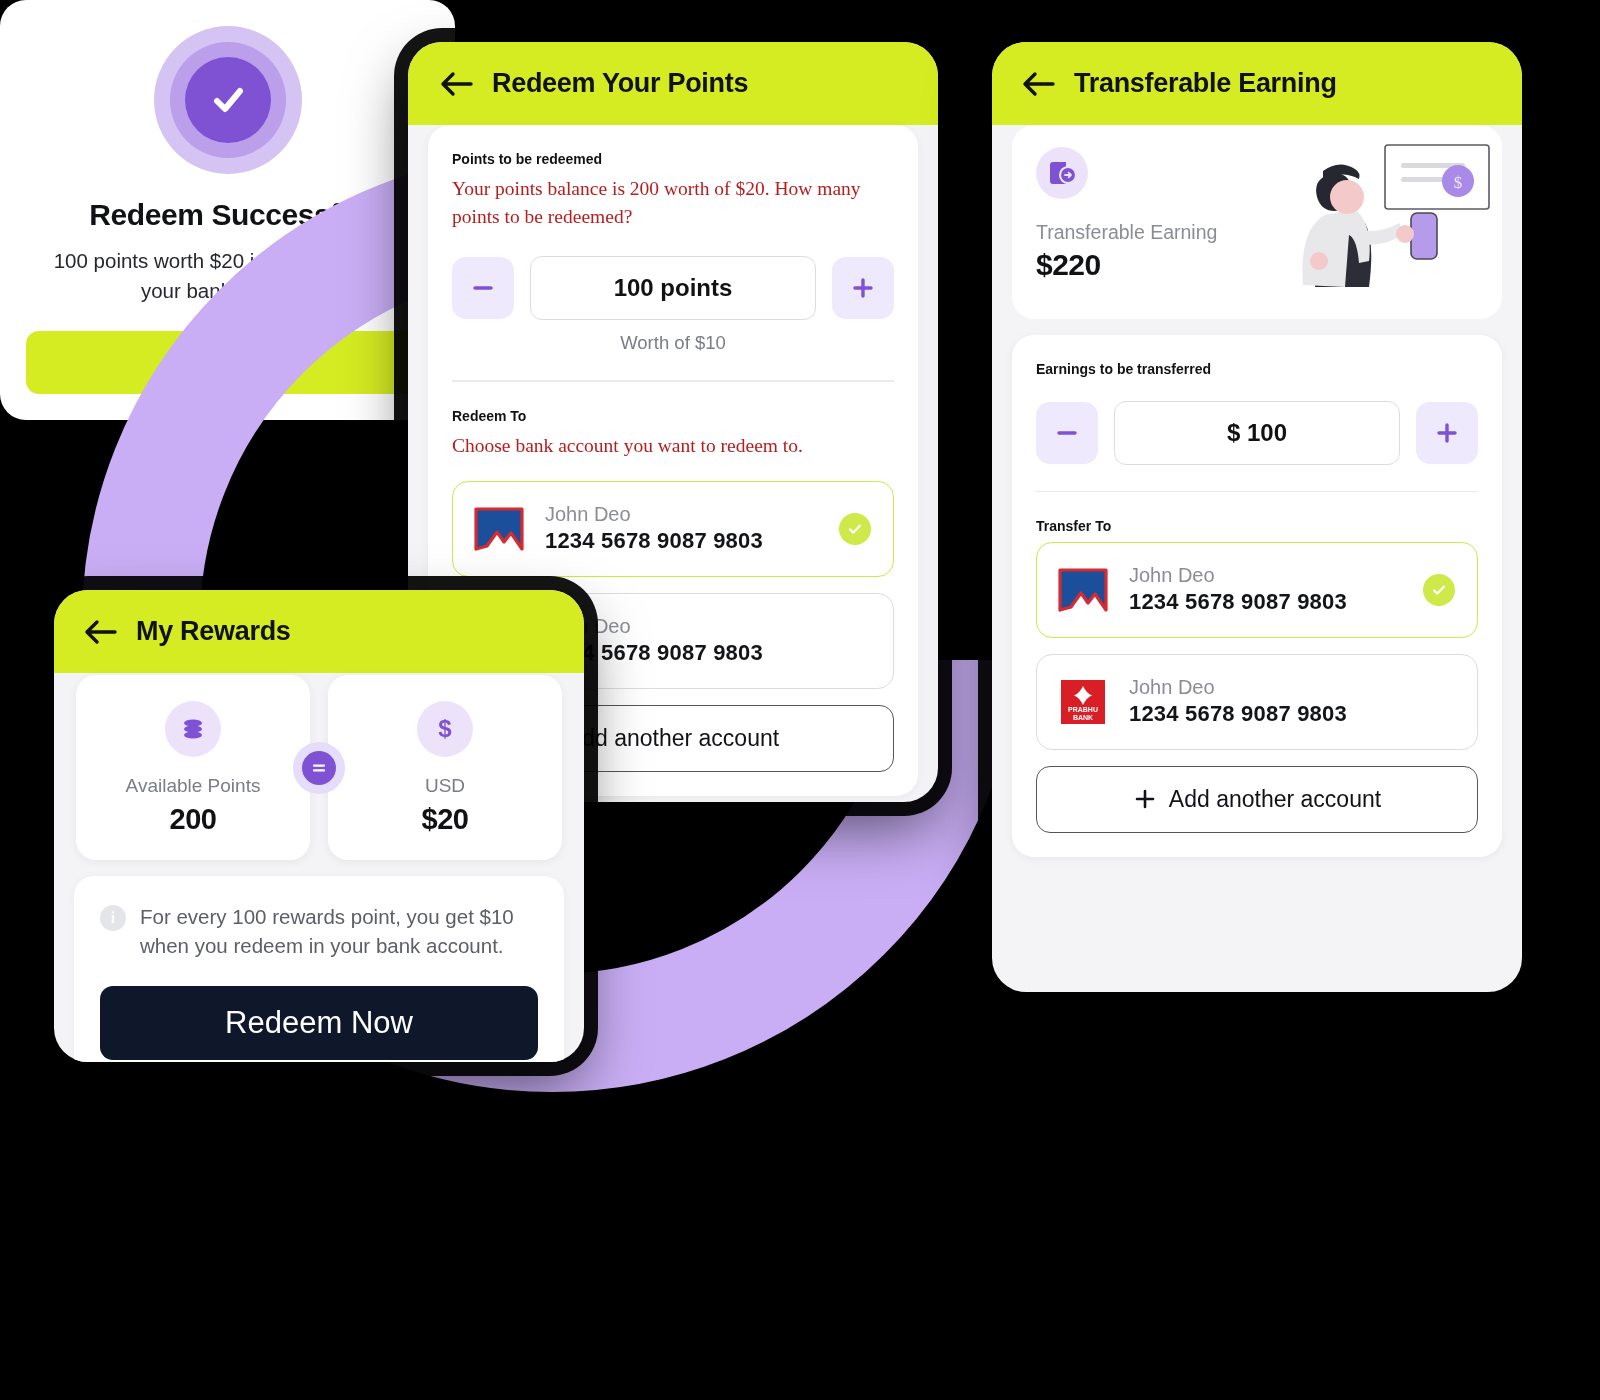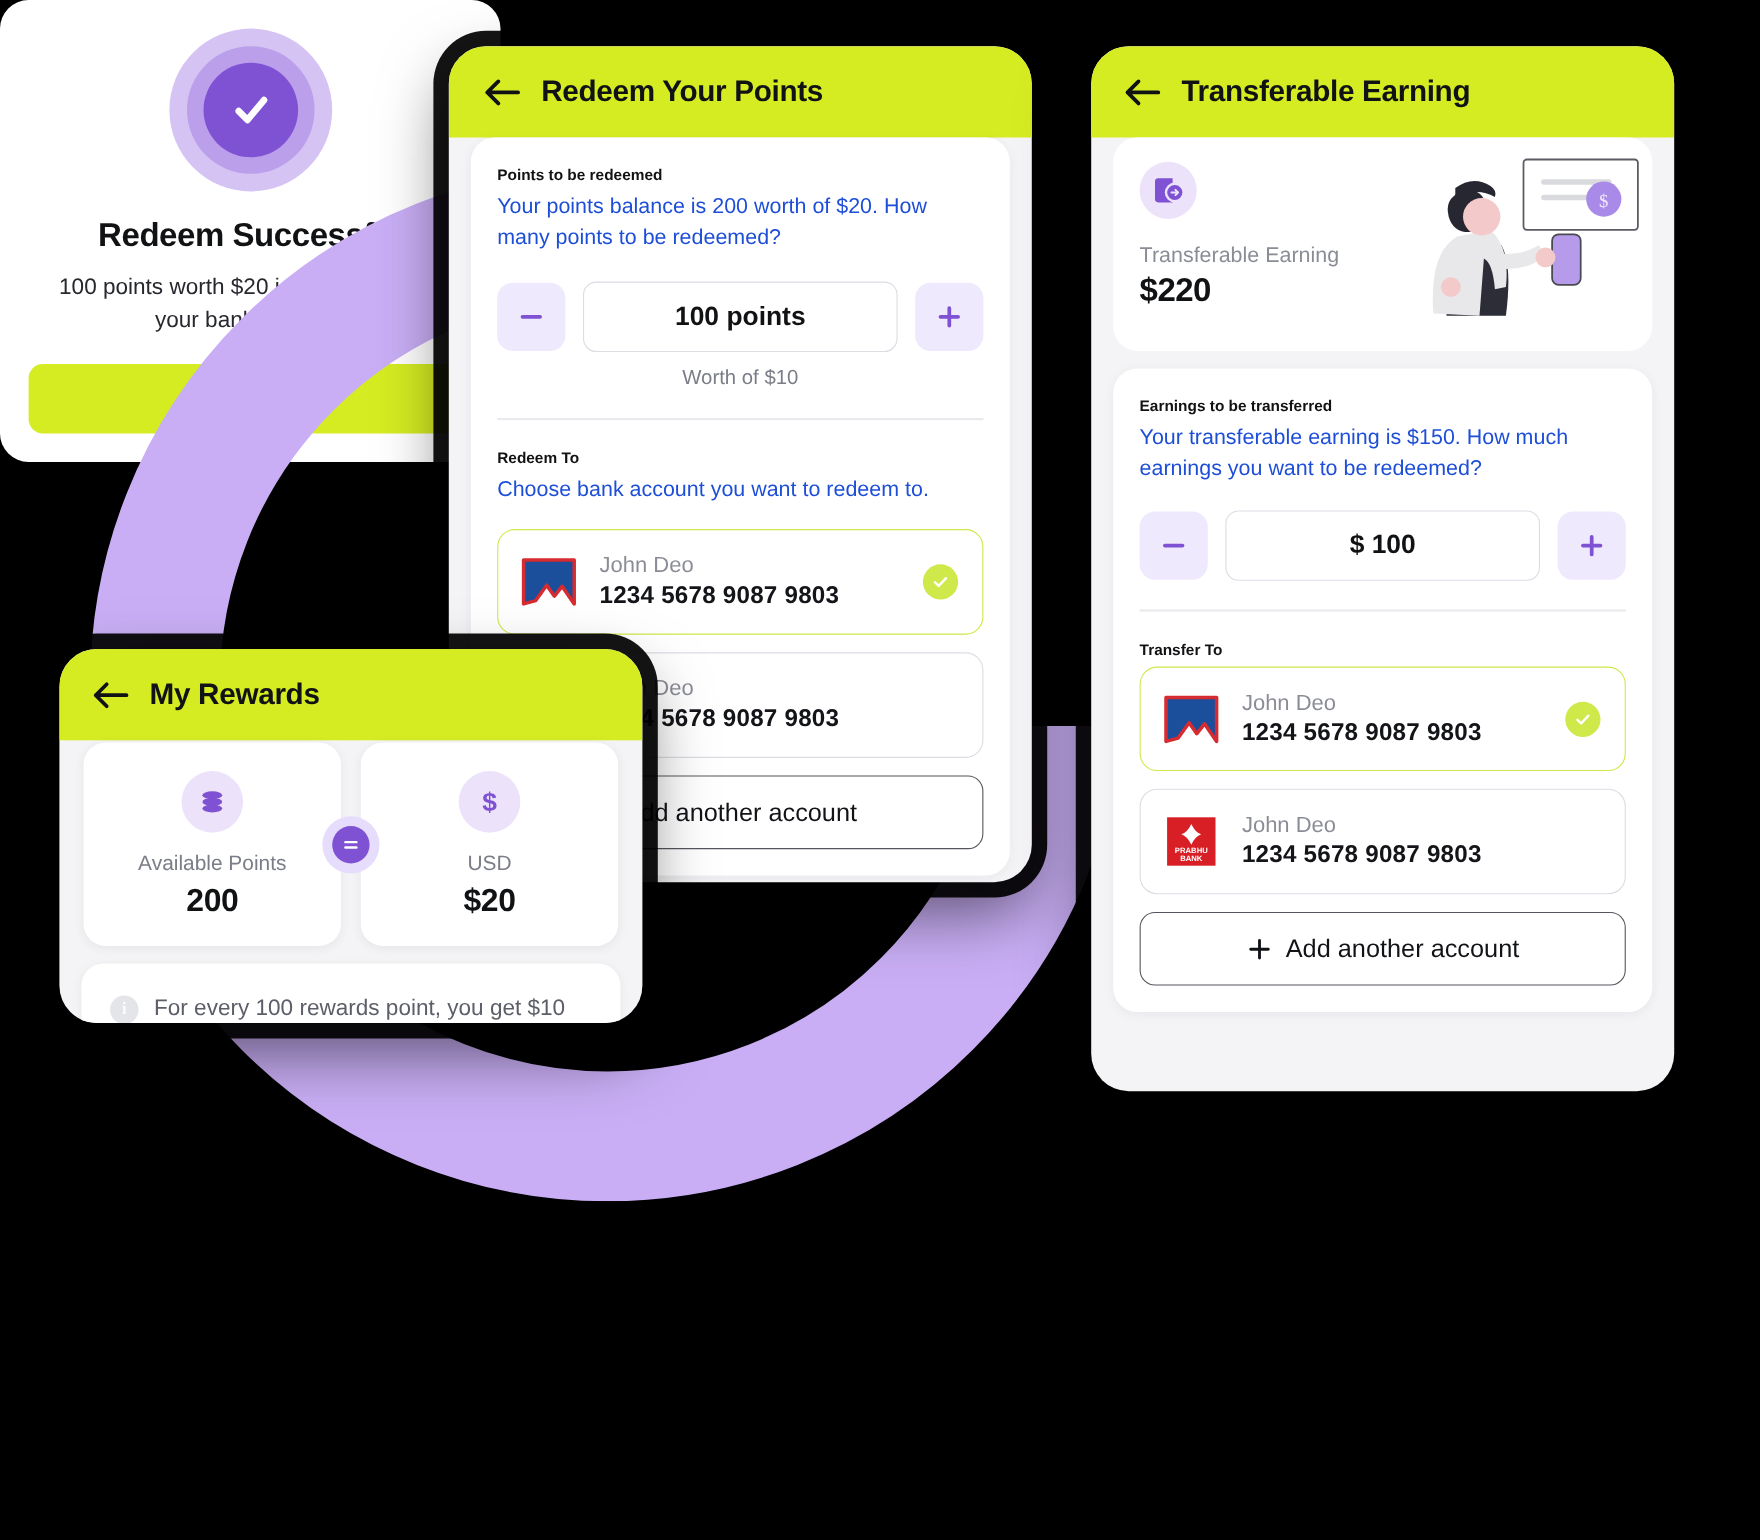--- a/index.html
+++ b/index.html
@@ -47,21 +47,21 @@
     font-size:27px;font-weight:bold;color:#111214;letter-spacing:-0.3px;
   }
   .back-arrow{width:34px;height:26px;flex:none;display:block;}
   .body-pad{padding:0 20px 22px 20px;}
   .panel{
     background:#ffffff;border-radius:22px;
     box-shadow:0 2px 10px rgba(20,20,30,0.05);
   }
 
   .sec-title{font-size:14px;font-weight:bold;color:#111214;margin:0 0 8px;}
-  .sec-desc{font-size:19.5px;color:#1d4ed8;line-height:1.42;margin:0;}
+  .sec-desc{font-size:19.5px;color:#b91c1c;line-height:1.42;margin:0;font-family:Liberation Serif, serif;}
 
   
   .stepper{display:flex;align-items:center;gap:16px;}
   .step-btn{
     width:62px;height:62px;border-radius:14px;background:#efe9fd;
     display:flex;align-items:center;justify-content:center;flex:none;
     border:none;cursor:pointer;
   }
   .step-btn svg{display:block;}
   .step-field{
@@ -108,21 +108,21 @@
   }
   .hero-ico{
     width:52px;height:52px;border-radius:50%;background:#ece3fb;
     display:flex;align-items:center;justify-content:center;
   }
   .hero-label{font-size:19.5px;color:#8b8d96;margin-top:22px;}
   .hero-amt{font-size:30px;font-weight:bold;color:#111214;margin-top:4px;letter-spacing:-0.5px;}
   .hero-art{position:absolute;right:6px;top:14px;width:215px;height:150px;}
 
   
-  #card-rewards{left:54px;top:590px;width:530px;height:340px;}
+  #card-rewards{left:54px;top:590px;width:530px;height:472px;}
   .stats{display:flex;gap:18px;position:relative;padding:0 2px;}
   .stat{
     flex:1;background:#fff;border-radius:20px;padding:26px 0 24px;
     text-align:center;box-shadow:0 2px 10px rgba(20,20,30,0.06);
   }
   .stat-ico{
     width:56px;height:56px;border-radius:50%;background:#ece3fb;
     margin:0 auto 18px;display:flex;align-items:center;justify-content:center;
   }
   .stat-label{font-size:19px;color:#7b7d87;}
@@ -286,21 +286,20 @@
           <circle cx="66" cy="58" r="17" fill="#f4c9c9"></circle>
           <path d="M42 32 q16-12 32-2 q6 4 4 10 q-18-10-36 2 Z" fill="#262730"></path>
           <path d="M74 90 q24 6 44-6 l6 10 q-22 16-48 10 Z" fill="#e8e8ea"></path>
           <circle cx="124" cy="95" r="9" fill="#f4c9c9"></circle>
           <circle cx="38" cy="122" r="9" fill="#f4c9c9"></circle>
         </svg>
       </div>
 
       <div class="panel" style="padding:26px 24px 24px;margin-top:16px;">
         <div class="sec-title">Earnings to be transferred</div>
-        <div class="sec-desc">Your transferable earning is $150. How much earnings you want to be redeemed?</div>
 
         <div class="stepper" style="margin-top:24px;">
           <button class="step-btn">
             <svg width="26" height="26" viewBox="0 0 26 26">
               <path d="M5 13 H21" stroke="#7f52d4" stroke-width="3.4" stroke-linecap="round"></path>
             </svg>
           </button>
           <div class="step-field">$ 100</div>
           <button class="step-btn">
             <svg width="26" height="26" viewBox="0 0 26 26">

